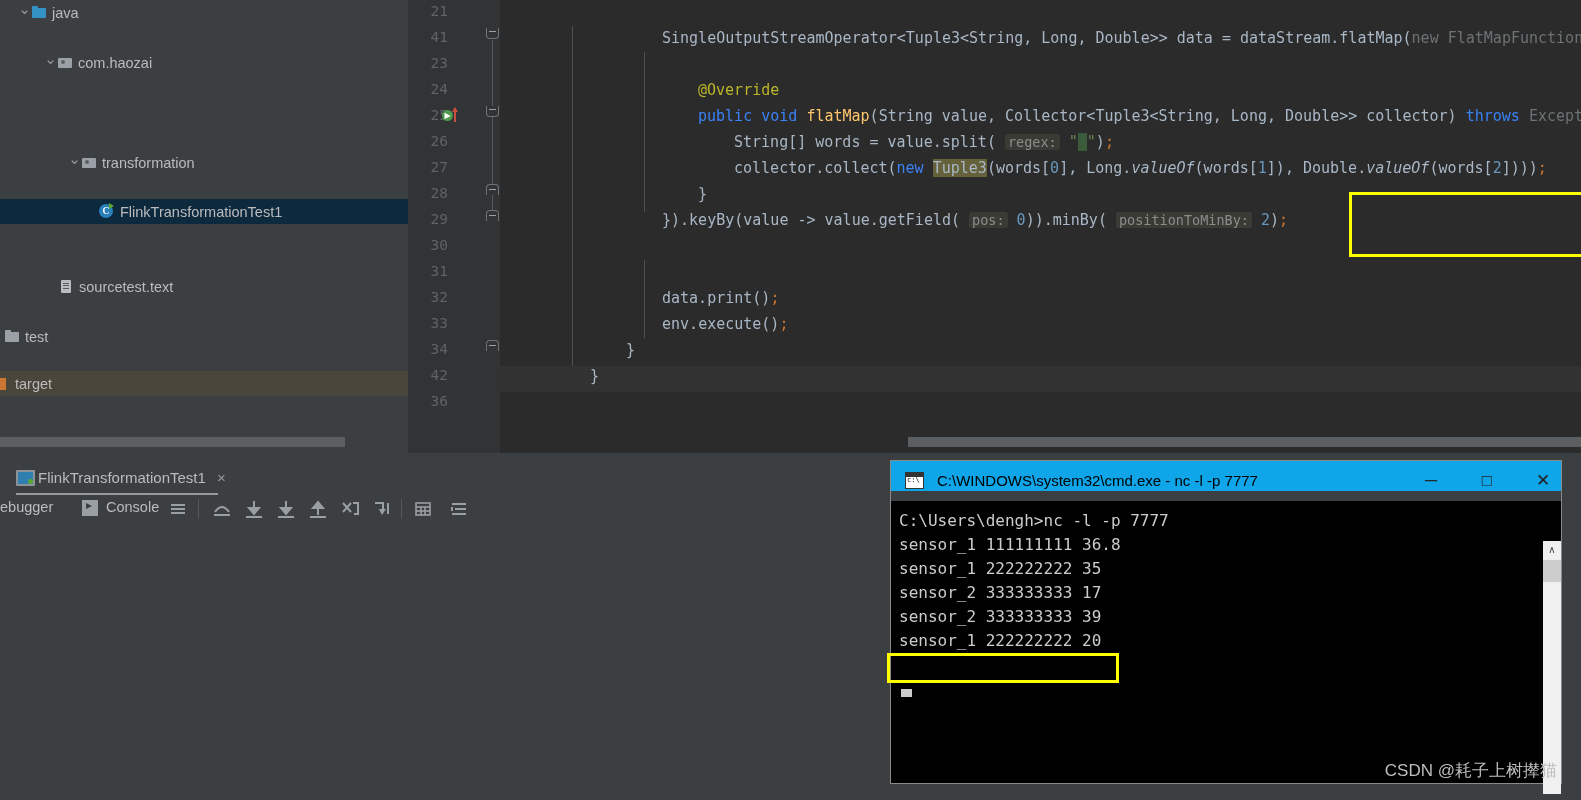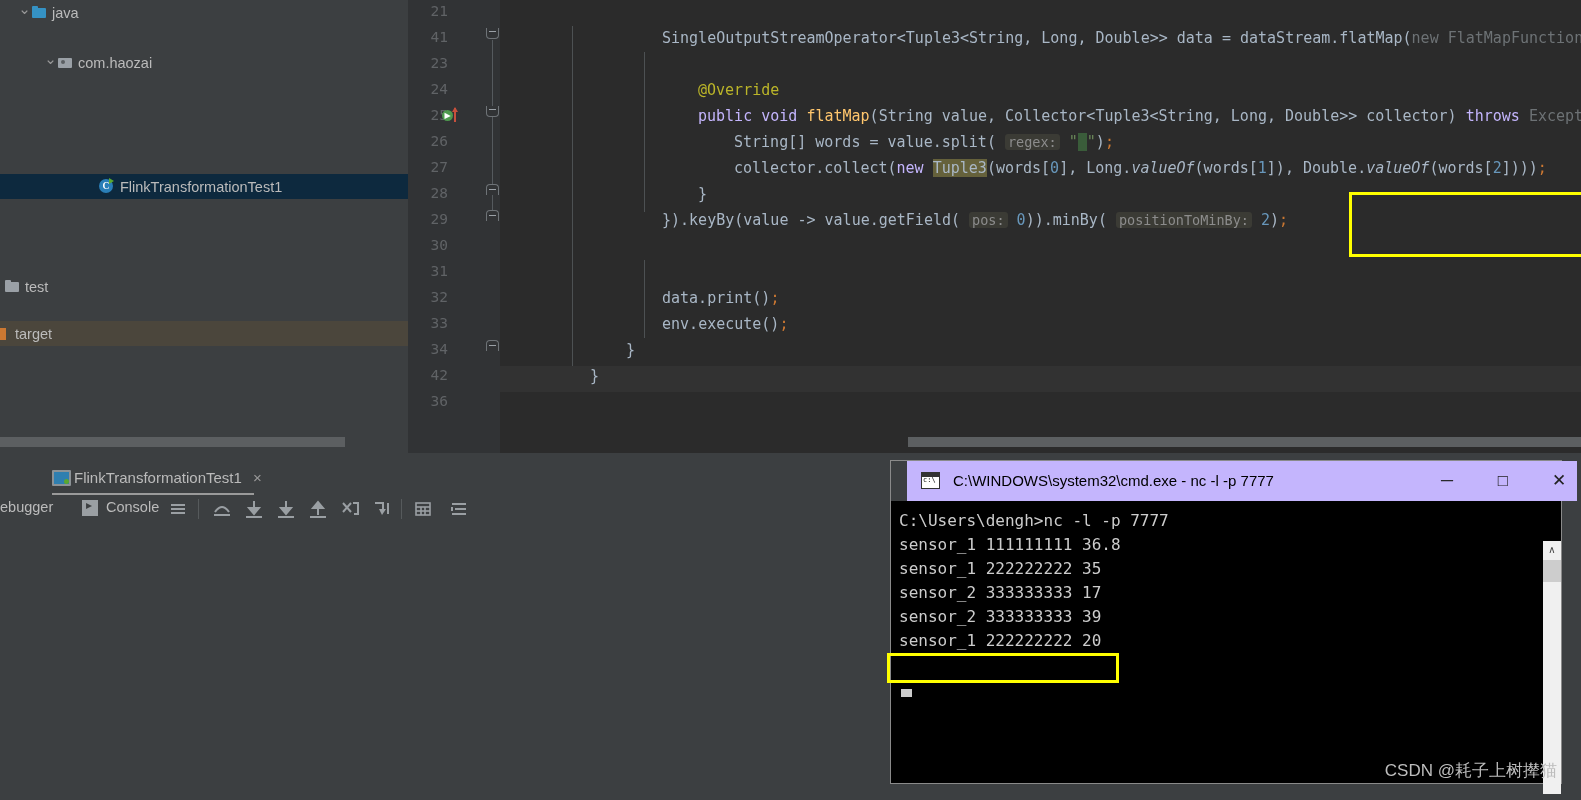--- a/index.html
+++ b/index.html
@@ -97,21 +97,21 @@
   #code { position: absolute; left: 92px; top: 0; right: 0; height: 453px; }
   .cline {
     position: absolute; left: 0; white-space: pre;
     font-family: "DejaVu Sans Mono", monospace; font-size: 15px;
     color: #a9b7c6;
   }
   .cur-line-hl { position:absolute; left:0; right:0; height:26px; background:#323232; }
   .indent-guide { position:absolute; width:1px; background:#4d5153; }
 
   
-  .kw   { color: #c4b5fd; }
+  .kw   { color: #3b82f6; }
   .cls  { color: #a9b7c6; }
   .ann  { color: #bbb529; }
   .num  { color: #6897bb; }
   .str  { color: #6a8759; }
   .pun  { color: #a9b7c6; }
   .semi { color: #cc7832; }
   .ghost{ color: #6d7275; }
   .ital { font-style: italic; color:#a9b7c6; }
   .hint { background: #3b3b35; color: #8c8c8c; border-radius: 3px; padding: 0 3px;
           font-size: 13.5px; }
@@ -125,21 +125,21 @@
   
   #editor-hscroll { position:absolute; left: 500px; bottom: 6px; width: 1070px; height: 10px; }
   #editor-hthumb { position:absolute; left:0; top:0; width: 690px; height: 10px; background:#5c5f61; }
 
   
   #tree-hscroll { position:absolute; left:0; bottom: 6px; width: 408px; height: 10px; }
   #tree-hthumb { position:absolute; left:0; top:0; width: 345px; height:10px; background:#5c5f61; }
 
   
   #run-panel { position:absolute; left:0; top:453px; width:1581px; height:347px; background:#3c3f41; }
-  #run-tabs { position:absolute; left:0; top:10px; height:30px;padding-left:36px; }
+  #run-tabs { position:absolute; left:0; top:10px; height:30px; }
   .run-tab { position:relative; display:inline-block; height:30px; line-height:30px;
      color:#bbbbbb; font-size:15px; padding: 0 6px 0 22px; margin-left:16px; }
   .run-tab.active::after { content:""; position:absolute; left:0; right:14px; bottom:-2px; height:2px; background:#9a9a9a; }
   .ico-run-cfg { position:absolute; left:0; top:7px; width:16px; height:14px; }
   .ico-run-cfg::before { content:""; position:absolute; left:0; top:0; width:15px; height:12px;
      border:2px solid #8c9296; border-radius:1px; background:#2f7fb0; }
   .ico-run-cfg::after { content:""; position:absolute; left:12px; top:9px; width:5px; height:5px;
      border-radius:50%; background:#5aa82e; }
   .tab-close { color:#9a9a9a; font-size:15px; margin-left:7px; }
 
@@ -147,21 +147,21 @@
   .tb-text { position:absolute; color:#bbbbbb; font-size:14.5px; top:4px; }
   .tb-icon { position:absolute; top:3px; width:22px; height:22px; }
   .tb-sep  { position:absolute; top:4px; width:1px; height:20px; background:#565a5c; }
   .console-btn { position:absolute; top:2px; height:22px; }
   .console-btn .sq { position:absolute; left:0; top:3px; width:16px; height:16px; background:#9a9fa3; }
   .console-btn .sq::after { content:"\25B8"; position:absolute; left:4px; top:-2px; color:#3c3f41; font-size:12px; }
 
   
   #cmd { position:absolute; left:891px; top:461px; width:670px; height:322px;
      box-shadow: 0 0 0 1px #8a8a8a; }
-  #cmd-title { position:absolute; left:16px; top:0; width:670px; height:40px; background:#c4b5fd; }
+  #cmd-title { position:absolute; left:0; top:0; width:670px; height:30px; background:#0ea5e9; }
   #cmd-title-text { position:absolute; left:46px; top:11px; color:#000; font-size:15px;
      font-family:"Liberation Sans",sans-serif; }
   .cmd-ico { position:absolute; left:14px; top:11px; width:19px; height:17px; background:#ffffff;
      border:1px solid #333; }
   .cmd-ico::before { content:""; position:absolute; left:0; top:0; right:0; height:4px; background:#333; }
   .cmd-ico::after { content:"c:\\"; position:absolute; left:1px; top:3px; font-size:7px; color:#111;
      font-family:"DejaVu Sans Mono",monospace; }
   .wbtn { position:absolute; top:0; width:52px; height:40px; color:#222; font-size:17px;
      text-align:center; line-height:40px; font-family:"Liberation Sans",sans-serif; }
   #cmd-body { position:absolute; left:0; top:40px; width:670px; height:282px; background:#000000; }
@@ -186,22 +186,28 @@
 
 <div id="root">
 
   <div id="project-tree">
     <div class="tree-row" style="top:0px">
       <span style="display:inline-block;width:18px"></span><span class="chev down"></span><span class="ico ico-folder-src"></span><span class="tree-label">java</span>
     </div>
     <div class="tree-row" style="top:25px">
       <span style="display:inline-block;width:44px"></span><span class="chev down"></span><span class="ico ico-pkg"></span><span class="tree-label">com.haozai</span>
     </div>
+    <div class="tree-row" style="top:100px">
+      <span style="display:inline-block;width:68px"></span><span class="chev down"></span><span class="ico ico-pkg"></span><span class="tree-label">transformation</span>
+    </div>
     <div class="tree-row selected" style="top:124px">
       <span style="display:inline-block;width:98px"></span><span class="ico ico-class"></span><span class="tree-label">FlinkTransformationTest1</span>
+    </div>
+    <div class="tree-row" style="top:174px">
+      <span style="display:inline-block;width:58px"></span><span class="ico ico-txt"></span><span class="tree-label">sourcetest.text</span>
     </div>
     <div class="tree-row" style="top:199px">
       <span style="display:inline-block;width:4px"></span><span class="ico ico-folder"></span><span class="tree-label">test</span>
     </div>
     <div class="tree-row target-row" style="top:221px">
       <span class="ico ico-orange"></span><span class="tree-label">target</span>
     </div>
 
     <div id="tree-hscroll">
       <div id="tree-hthumb"></div>

